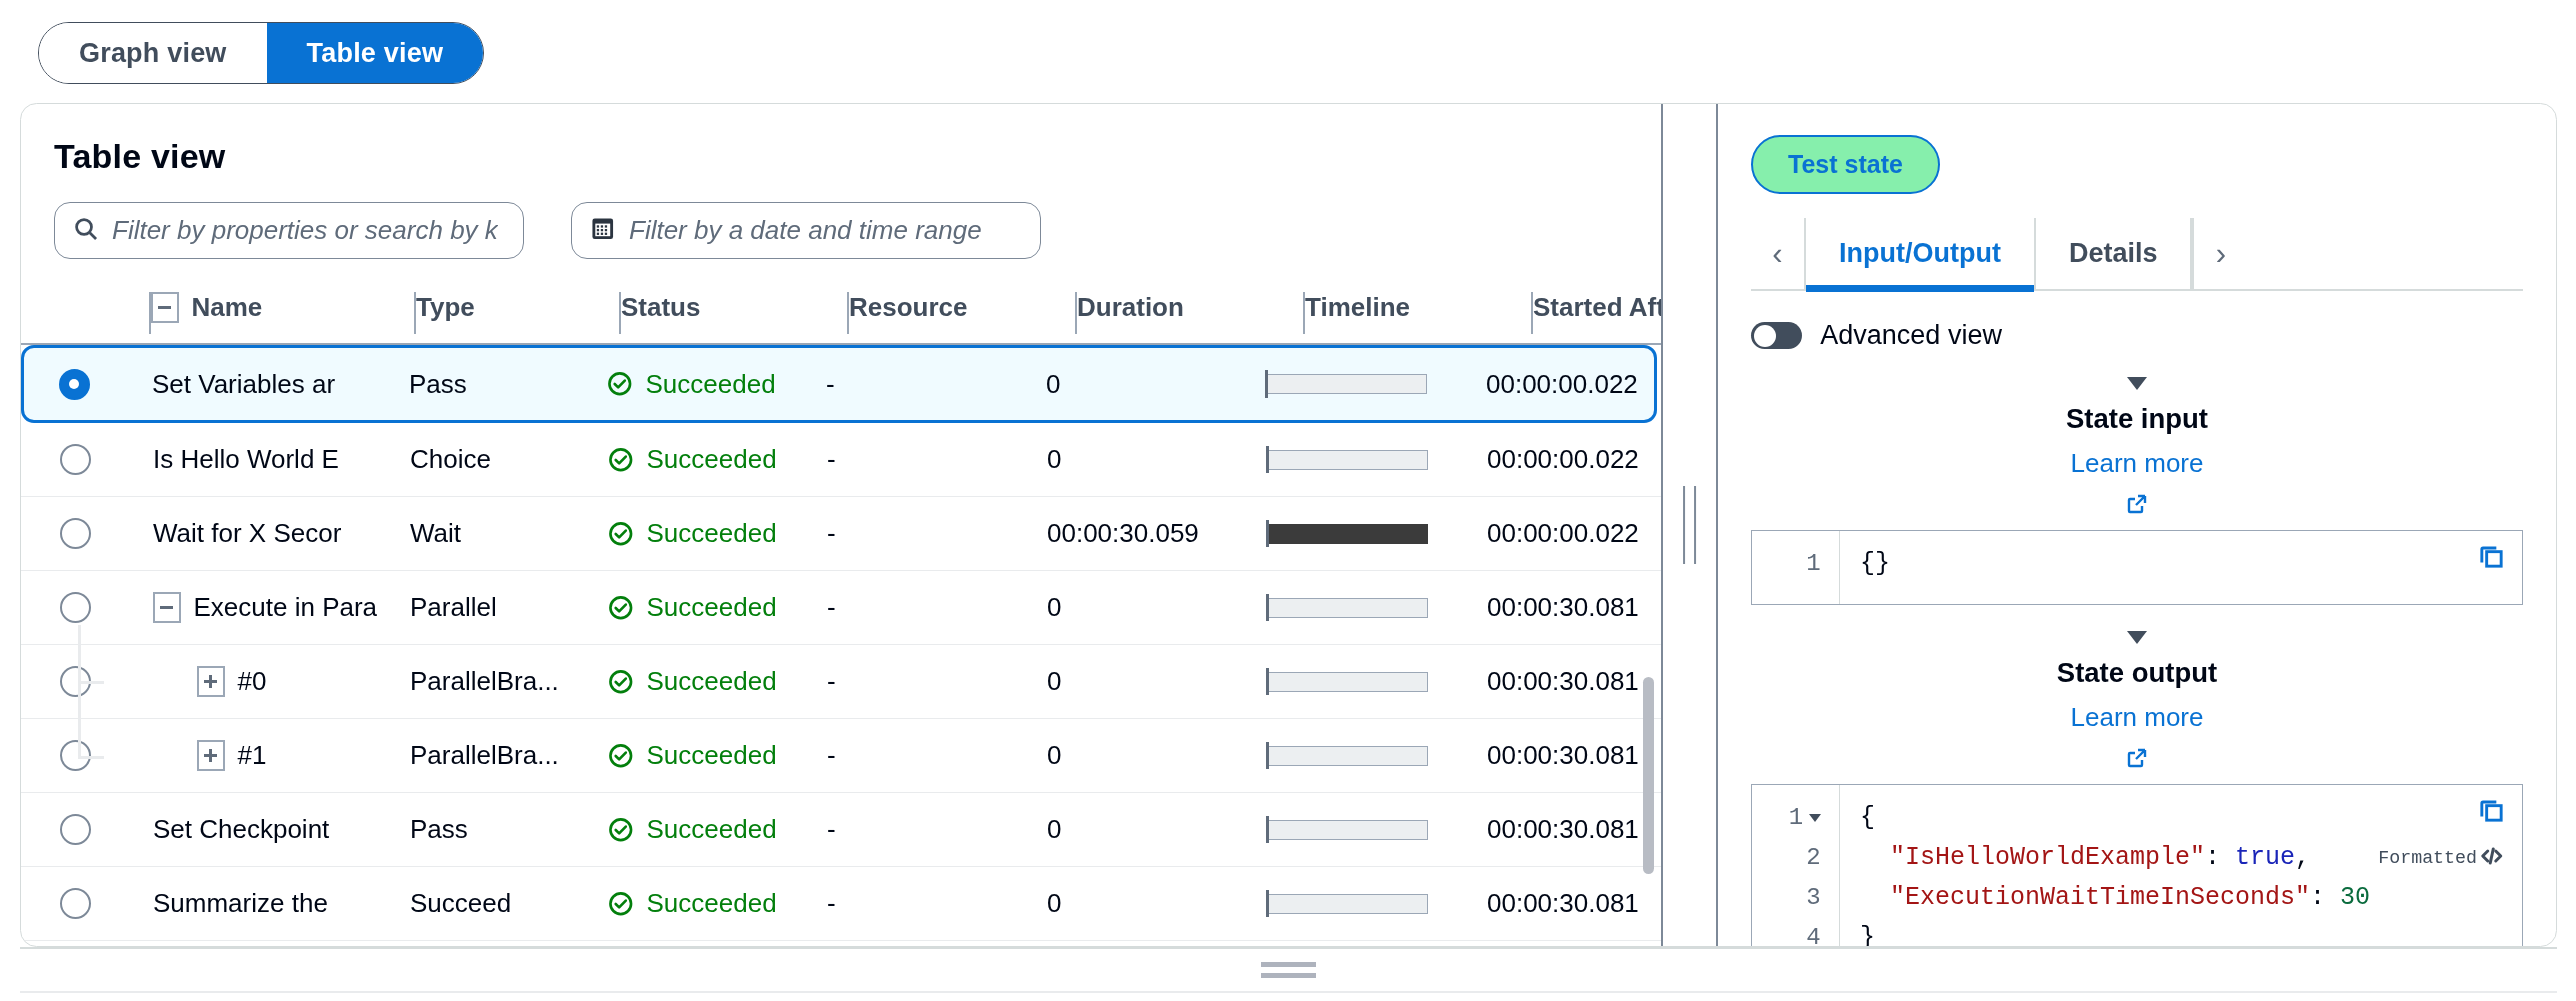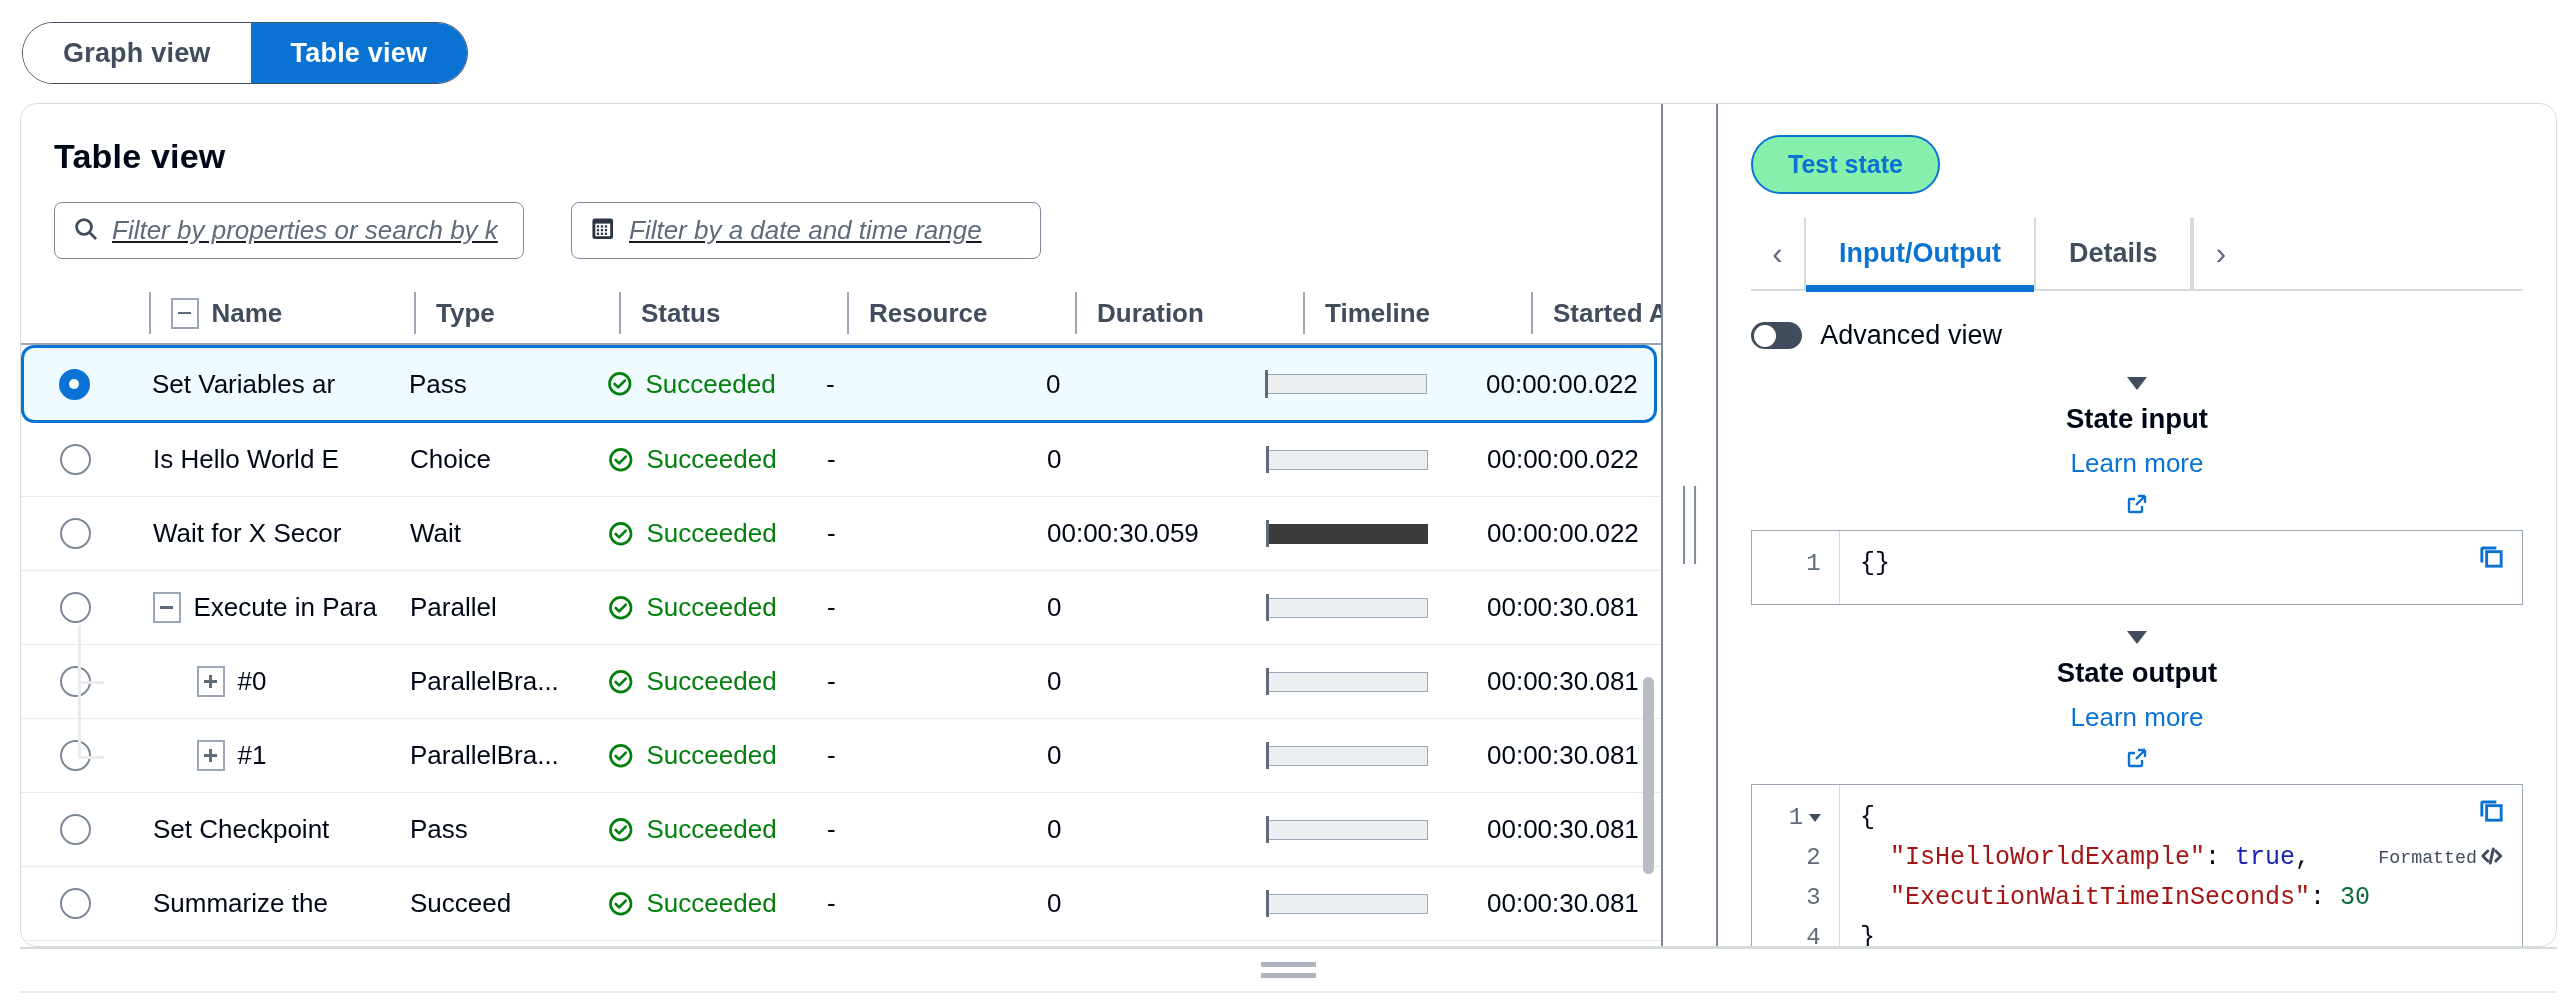--- a/index.html
+++ b/index.html
@@ -12,21 +12,21 @@
     width: 2576px;
     height: 1002px;
     overflow: hidden;
     position: relative;
     color: #16191f;
   }
 
   
   .view-toggle {
     position: absolute;
-    left: 22px;
+    left: 38px;
     top: 22px;
     display: flex;
     height: 62px;
     border-radius: 31px;
     overflow: hidden;
     border: 1.8px solid #414d5c;
     box-sizing: border-box;
   }
   .view-seg {
     display: flex;
@@ -78,30 +78,29 @@
   }
 
   .filter-row {
     display: flex;
     gap: 39px;
     padding: 26px 0 0 33px;
   }
   .filter-box {
     height: 57px;
     border: 1.8px solid #7d8998;
-    border-radius: 8px;
+    border-radius: 16px;
     display: flex;
     align-items: center;
     box-sizing: border-box;
     background: #fff;
     overflow: hidden;
     padding: 0 16.5px;
     gap: 13px;
     cursor: text;
-    text-decoration: underline;
   }
   .filter-box.search { width: 470px; }
   .filter-box.daterange { width: 470px; margin-left: 8px; }
   .filter-ph {
     font-size: 26px;
     font-style: italic;
     color: #5f6b7a;
     white-space: nowrap;
     overflow: hidden;
   }
@@ -119,24 +118,23 @@
     border-bottom: 2.8px solid #9ba7b6;
     padding-left: 33px;
     box-sizing: border-box;
   }
   .th {
     font-size: 26px;
     font-weight: bold;
     color: #414d5c;
     box-sizing: border-box;
     display: flex;
-    align-items: center;
+    align-items: flex-start;
     height: 42px;
     border-left: 2.8px solid #9ba7b6;
-    padding-left: 20px;
     white-space: nowrap;
     overflow: hidden;
     margin-left: 8px;
   }
   .th.noborder { border-left: none; }
 
   .col-sel   { width: 79px;  flex: none; }
   .col-name  { width: 257px; flex: none; }
   .col-type  { width: 197px; flex: none; }
   .col-status{ width: 220px; flex: none; }

